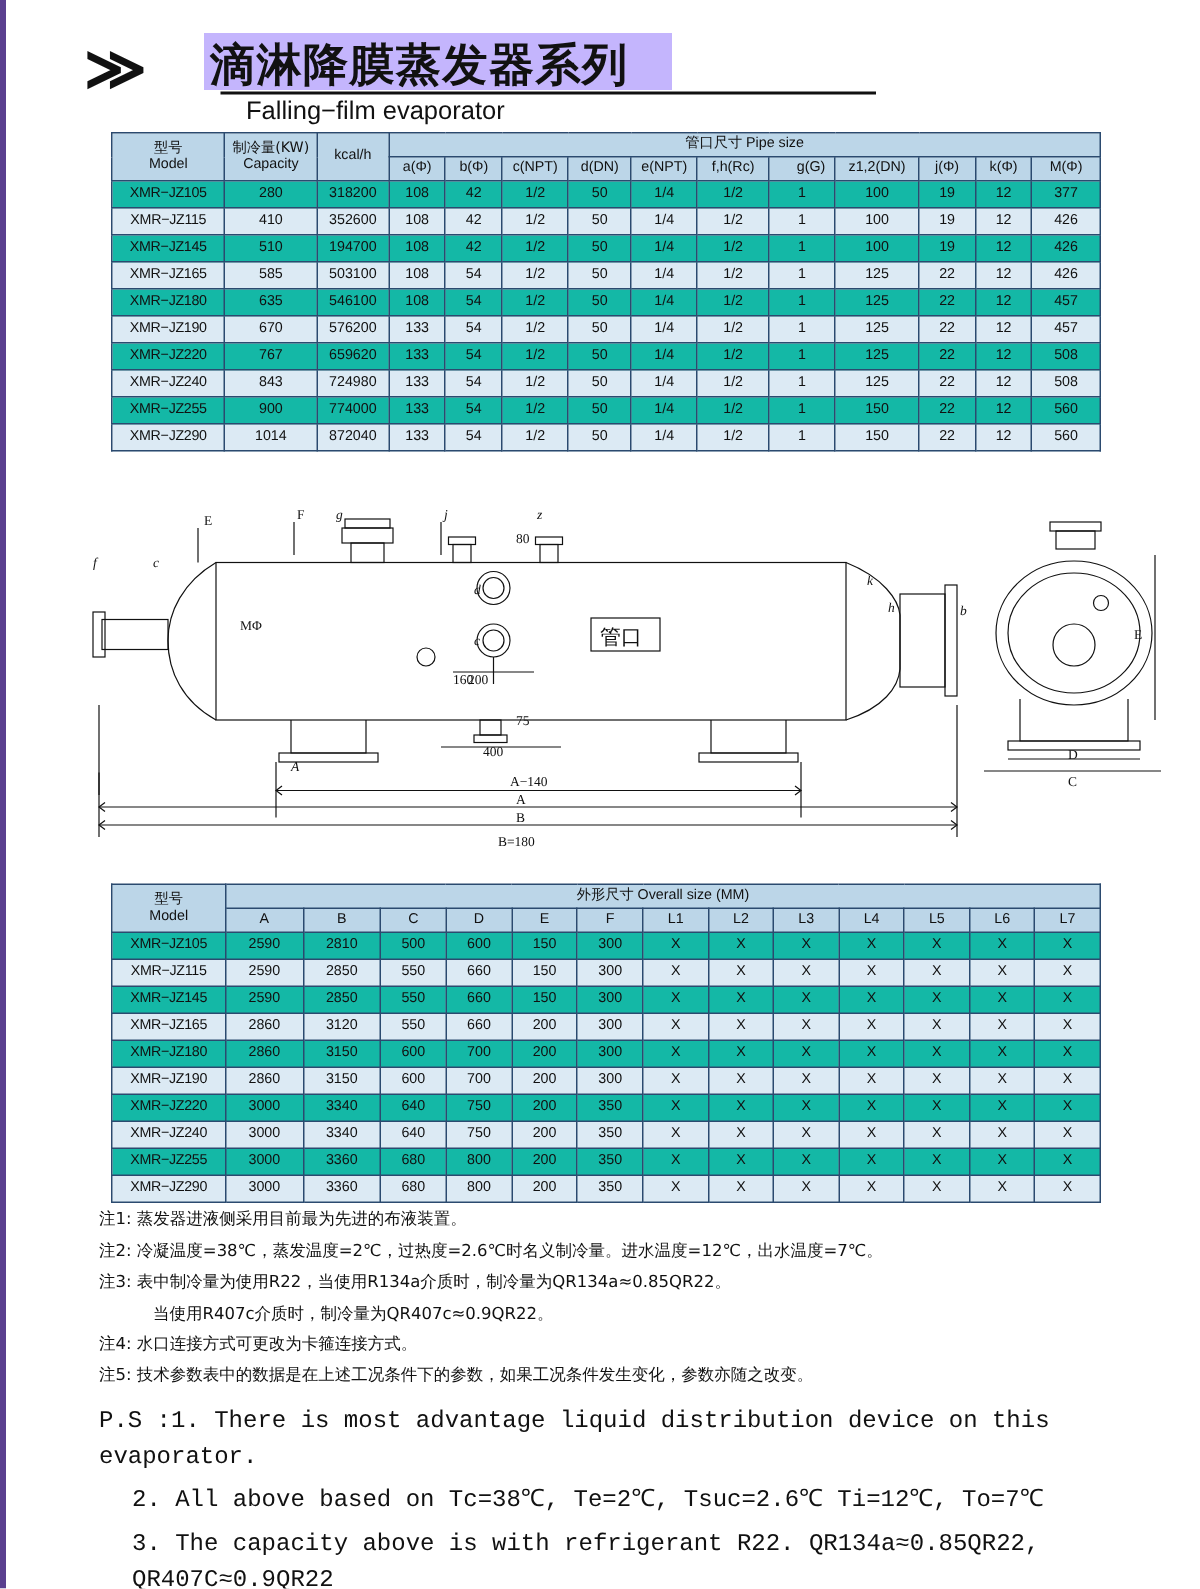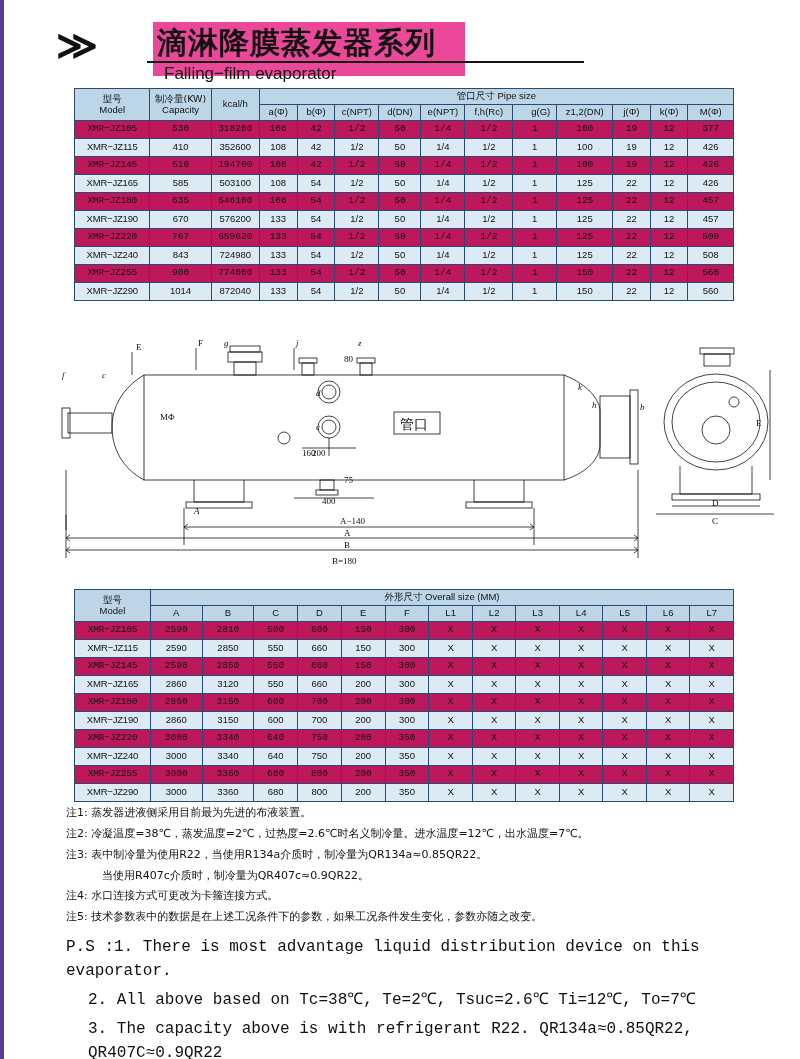--- a/index.html
+++ b/index.html
@@ -21,23 +21,23 @@
   .header{
     position:absolute;left:0;top:8px;width:800px;height:72px;
   }
   .chev{
     position:absolute;left:52px;top:14px;
     font-size:40px;font-weight:bold;letter-spacing:-6px;
     font-family:"Liberation Serif", serif;
     color:#111;
   }
   .title-cn{
-    position:absolute;left:149px;top:14px;
-    width:312px;height:54px;
-    background:#ec4899;
+    position:absolute;left:132px;top:14px;
+    width:312px;height:38px;
+    background:#c4b5fd;
   }
   .title-cn span{
     position:absolute;left:4px;top:1px;
     font-size:30px;font-weight:bold;
     font-family:"DejaVu Sans", sans-serif;
     letter-spacing:1px;
     color:#111;
   }
   .title-rule{
     position:absolute;left:143px;top:53px;width:437px;height:2px;background:#111;
@@ -61,21 +61,21 @@
     text-align:center;
     vertical-align:middle;
     padding:0;
     font-weight:normal;
     color:#111;
     line-height:1.15;
   }
   .hdr{background:#bcd6e8;font-size:9.5px;}
   .hdr .cn{font-family:"DejaVu Sans",sans-serif;}
   .alt{background:#dceaf4;}
-  .white{background:#be185d;font-family:Liberation Mono, monospace;}
+  .white{background:#14b8a6;}
   .modelcell{font-size:9.5px;letter-spacing:-0.2px;}
   
   #pipe-table{left:70px;top:88px;width:660px;}
   #pipe-table td{height:17px;}
   #pipe-table .hdr td{height:15px;}
   
   #overall-table{left:70px;top:589px;width:660px;}
   #overall-table td{height:17px;}
   #overall-table .hdr td{height:15px;}
   
@@ -127,21 +127,21 @@
         <td style="width:48px;">f,h(Rc)</td>
         <td style="width:32px;padding-left:12px;">g(G)</td>
         <td style="width:56px;">z1,2(DN)</td>
         <td style="width:38px;">j(Φ)</td>
         <td style="width:38px;">k(Φ)</td>
         <td style="width:46px;">M(Φ)</td>
       </tr>
 
       <tr class="white">
         <td class="modelcell">XMR−JZ105</td>
-        <td>530</td>
+        <td>280</td>
         <td>318200</td>
         <td>108</td>
         <td>42</td>
         <td>1/2</td>
         <td>50</td>
         <td>1/4</td>
         <td>1/2</td>
         <td>1</td>
         <td>100</td>
         <td>19</td>

